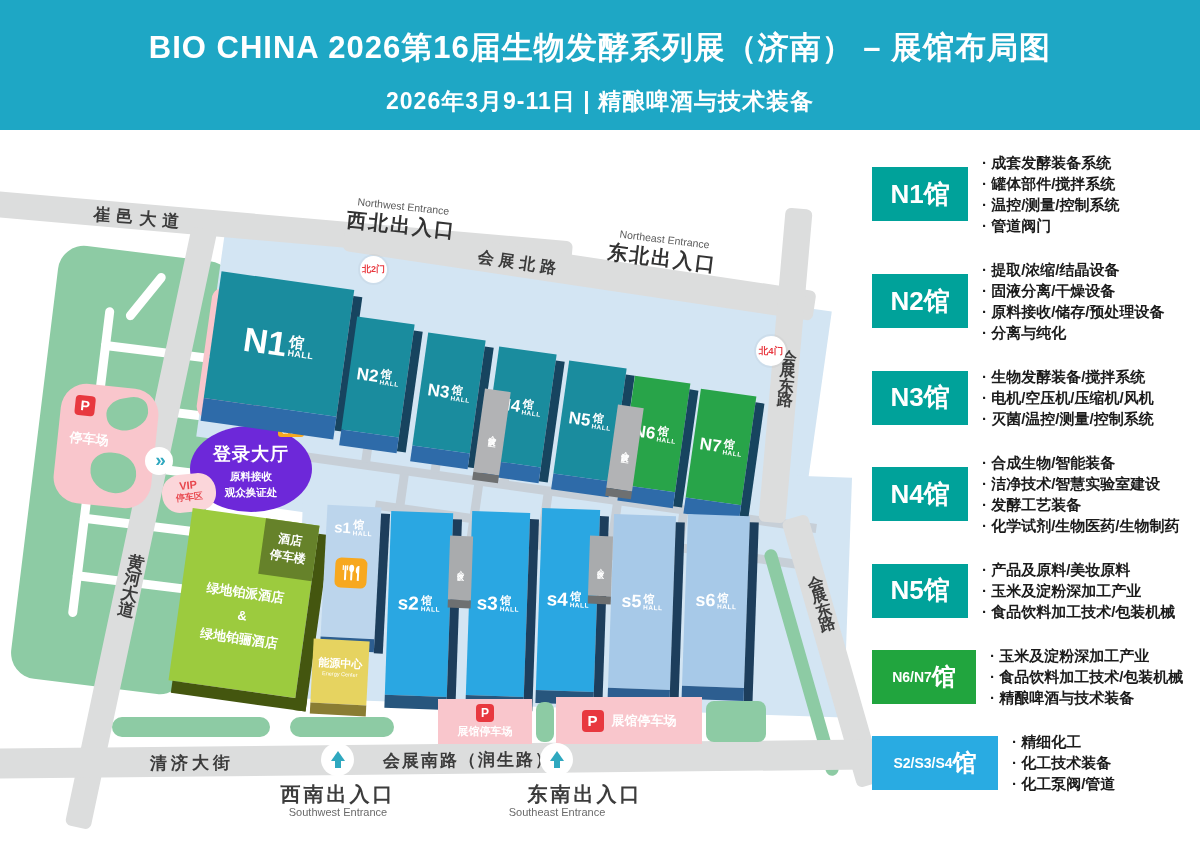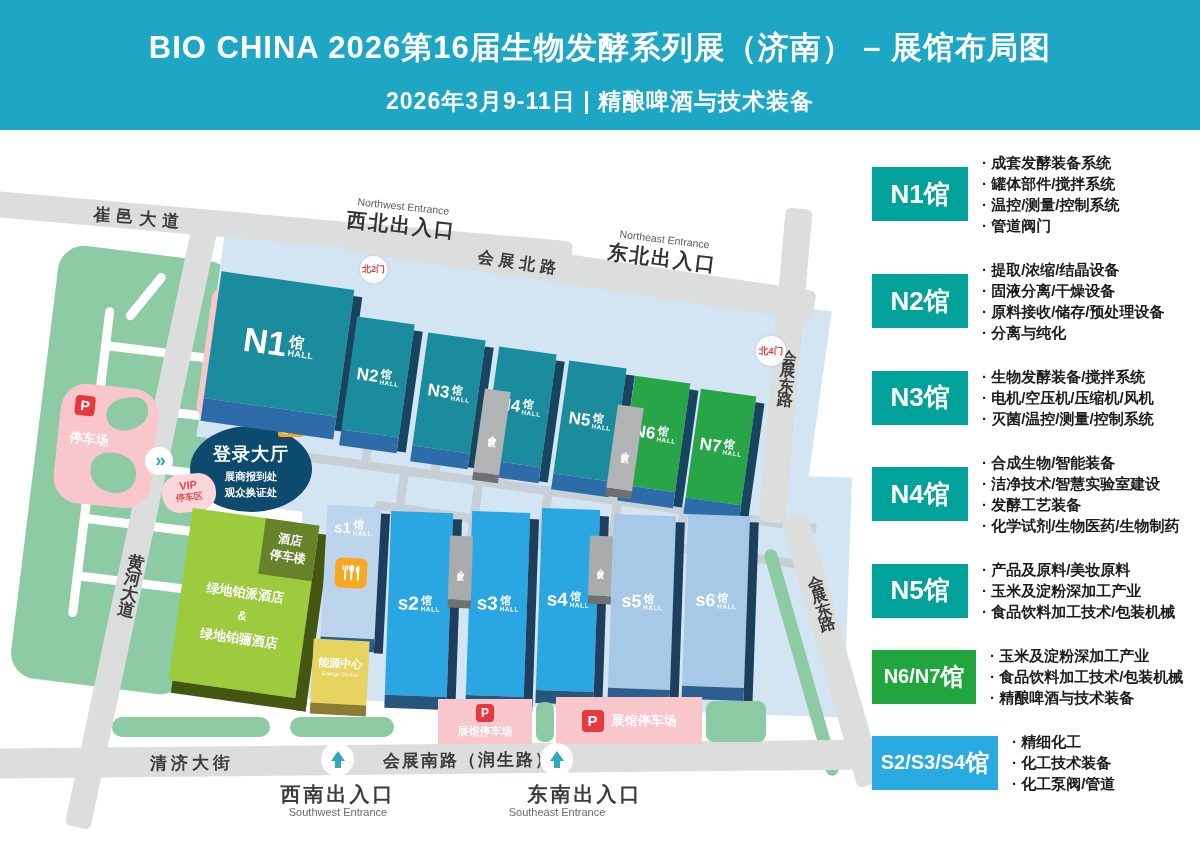--- a/index.html
+++ b/index.html
@@ -10,21 +10,21 @@
   .header { position:absolute; left:0; top:0; width:1200px; height:130px; background:#1EA7C5; color:#fff; text-align:center; }
   .header h1 { padding-top:27px; font-size:31px; font-weight:bold; letter-spacing:1px; }
   .header h2 { margin-top:17px; font-size:23px; font-weight:bold; letter-spacing:1px; }
 
   
   .legend { position:absolute; left:872px; top:152px; width:322px; }
   .legend-row { display:flex; align-items:center; margin-bottom:23px; }
   .legend-box { flex:0 0 auto; height:54px; display:flex; align-items:center; justify-content:center; color:#fff; font-weight:bold; }
   .legend-box .pfx { font-size:26px; }
   .legend-box .sfx { font-size:26px; }
-  .legend-box.small .pfx { font-size:20px; }
+  .legend-box.small .pfx { font-size:14px; }
   .legend-box.small .sfx { font-size:24px; }
   .legend-items { list-style:none; margin-left:14px; }
   .legend-items li { font-size:15px; font-weight:bold; color:#1b1b1b; line-height:21px; white-space:nowrap; }
   .legend-items li::before { content:"· "; font-weight:bold; }
 
   
   .abs { position:absolute; }
   .road { position:absolute; background:#DCDDDD; border-radius:6px; }
   .road-label { position:absolute; font-weight:bold; color:#3B3B3B; white-space:nowrap; }
   .v-label { writing-mode:vertical-rl; text-orientation:upright; font-weight:bold; color:#3B3B3B; }
@@ -155,26 +155,26 @@
   </div>
 
   <div class="pink" style="left:204px;top:290px;width:66px;height:132px;border-radius:12px 18px 4px 12px;transform:rotate(8deg);">
     <div class="pbadge" style="position:absolute;left:32px;top:8px;width:19px;height:19px;font-size:13px;">
       <span>P</span>
     </div>
     <span class="wlabel" style="position:absolute;left:4px;top:58px;font-size:10.5px;transform:rotate(-33deg);">大巴车</span>
     <span class="wlabel" style="position:absolute;left:12px;top:80px;font-size:10.5px;transform:rotate(-33deg);">接送点</span>
   </div>
 
-  <div class="abs" style="left:190px;top:426px;width:122px;height:86px;background:#0c4a6e;border-radius:50%;text-align:center;color:#fff;">
+  <div class="abs" style="left:190px;top:426px;width:122px;height:86px;background:#6d28d9;border-radius:50%;text-align:center;color:#fff;">
     <div class="abs" style="right:8px;top:0;width:26px;height:11px;background:#F7A81F;border-radius:3px;font-size:6px;line-height:11px;color:#fff;font-weight:bold;text-align:center;">
       <span>咖啡厅</span>
     </div>
     <div style="margin-top:16px;font-size:18px;font-weight:bold;letter-spacing:1px;">登录大厅</div>
-    <div style="margin-top:4px;font-size:10.5px;font-weight:bold;">展商报到处</div>
+    <div style="margin-top:4px;font-size:10.5px;font-weight:bold;">原料接收</div>
     <div style="margin-top:2px;font-size:10.5px;font-weight:bold;">观众换证处</div>
   </div>
 
   <div class="abs" style="left:145px;top:447px;width:28px;height:28px;background:#fff;border-radius:50%;text-align:center;">
     <span style="color:#2FA8BF;font-weight:bold;font-size:19px;line-height:26px;letter-spacing:-3px;">»</span>
   </div>
 
   <div class="abs" style="left:162px;top:474px;width:54px;height:38px;background:#FBD6DA;border-radius:18px;transform:rotate(-6deg);text-align:center;color:#E8464D;font-weight:bold;">
     <div style="margin-top:5px;font-size:11px;">VIP</div>
     <div style="font-size:9px;">停车区</div>

